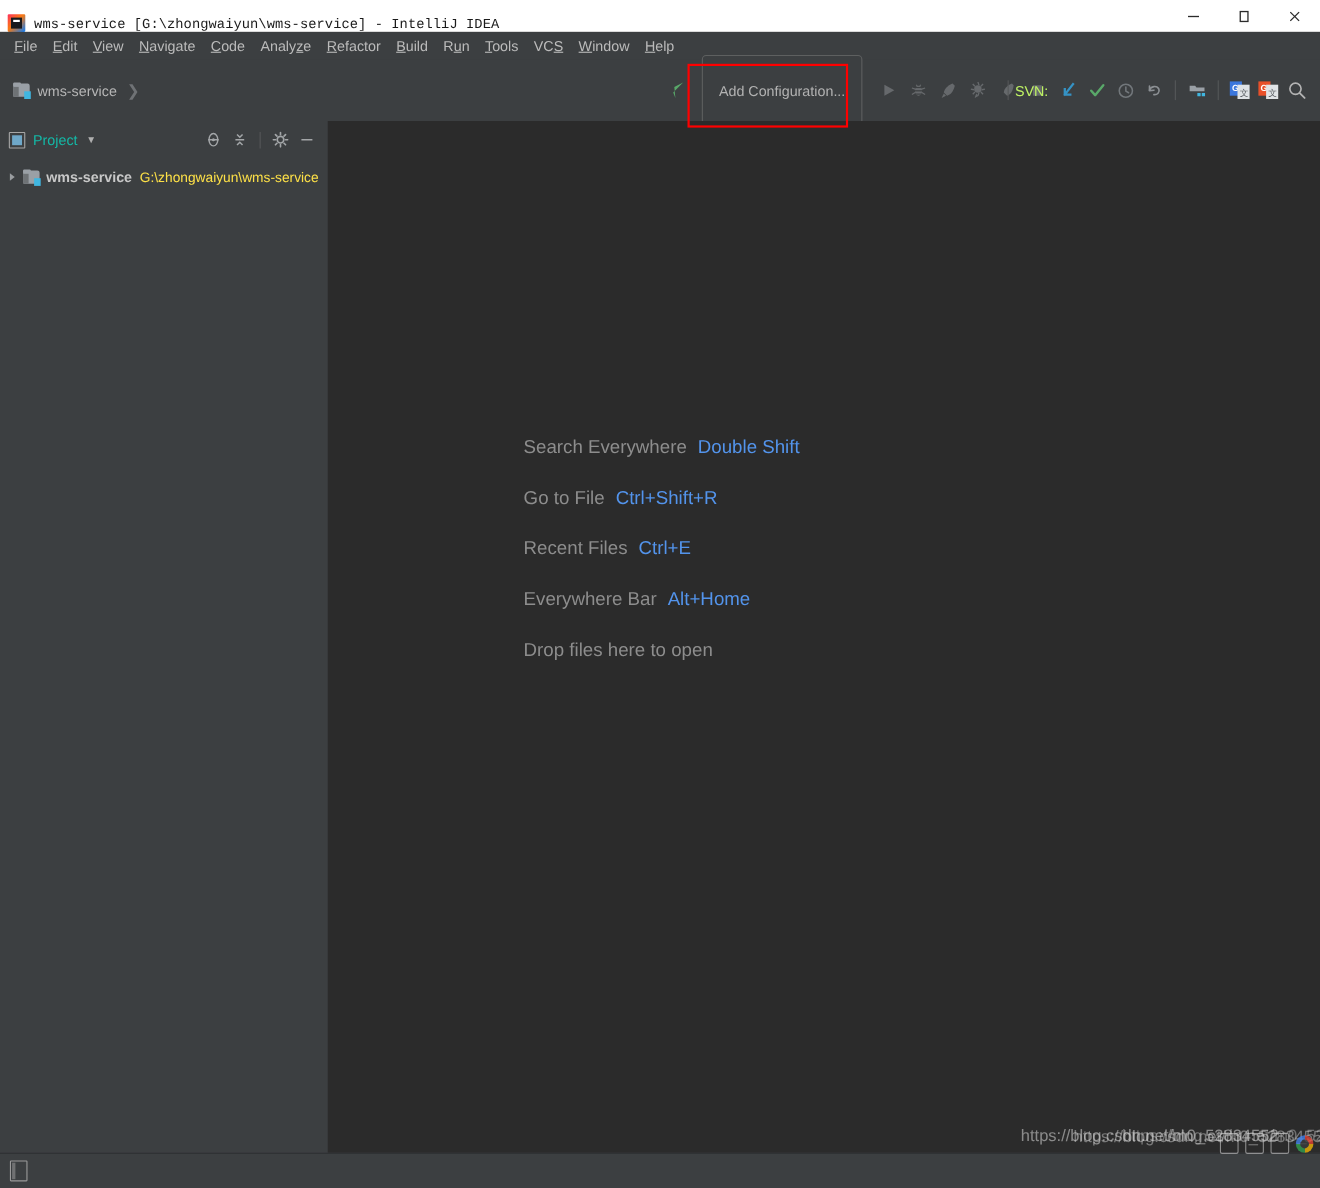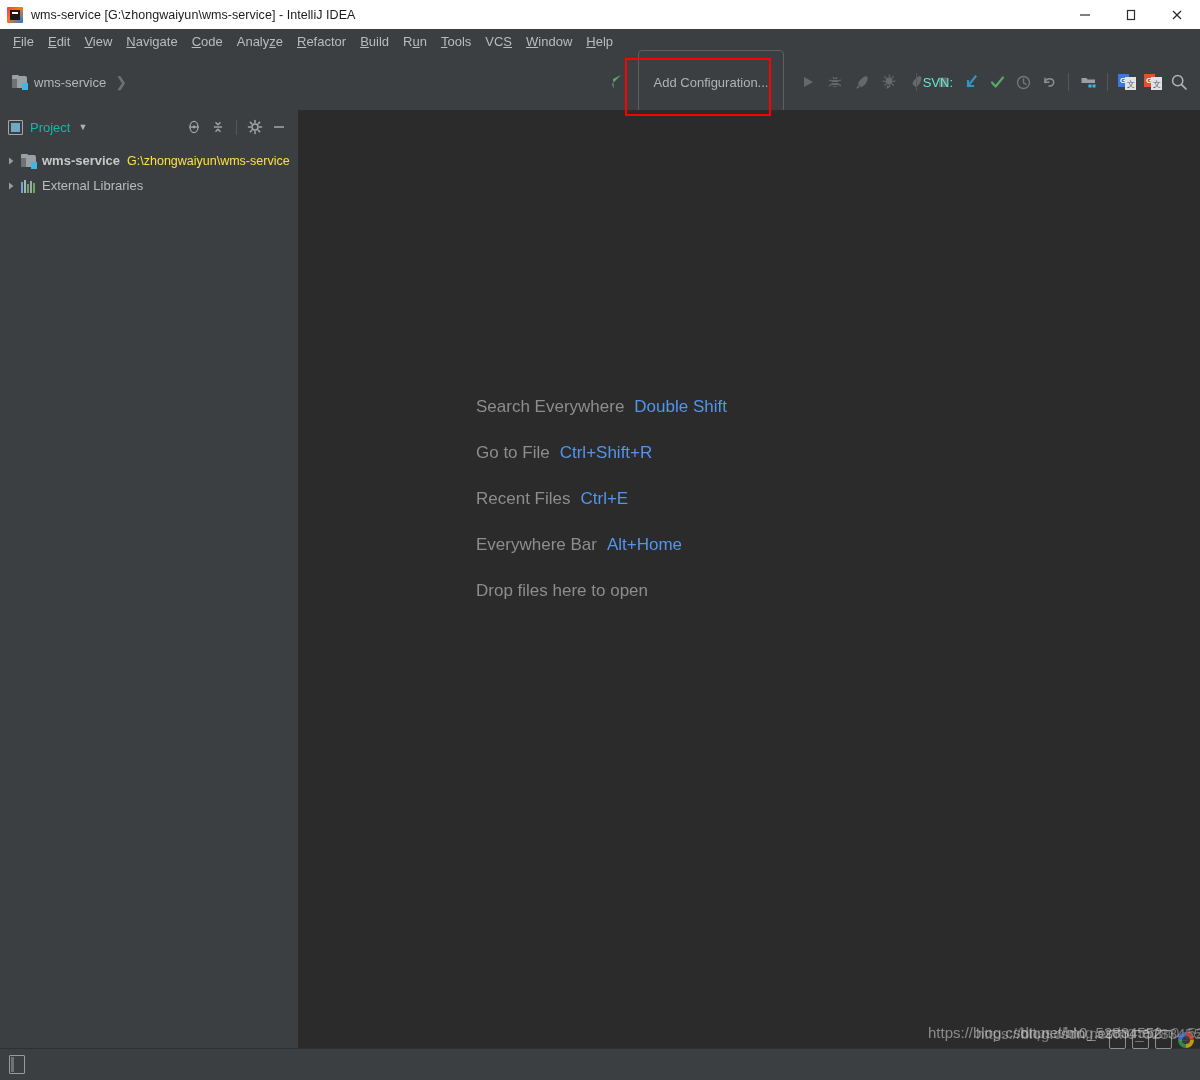--- a/index.html
+++ b/index.html
@@ -21,21 +21,22 @@
     background: #3c3f41;
   }
 
   
   .titlebar {
     position: absolute;
     left: 0; top: 0;
     width: 1200px; height: 29px;
     background: #ffffff;
     display: flex;
-    align-items: center;
+    align-items: flex-end;
+    font-family: Liberation Mono, monospace;
   }
   .title-icon {
     width: 16px; height: 16px;
     margin-left: 7px;
     position: relative;
     background: linear-gradient(135deg, #fe315d 0%, #f97a12 45%, #087cfa 100%);
     border-radius: 1px;
     flex: none;
   }
   .title-icon::after {
@@ -173,21 +174,21 @@
     flex: none;
   }
   .tb-sep {
     width: 1px; height: 18px;
     background: #555859;
     margin: 0 6px;
     flex: none;
   }
   .svn-label {
     font-size: 13px;
-    color: #5eead4;
+    color: #bef264;
     margin-right: 5px;
     white-space: nowrap;
   }
 
   
   .run-area {
     position: absolute;
     left: 606px; top: 54px;
     height: 56px;
     display: flex;
@@ -694,37 +695,20 @@
             <div class="f-back"></div>
               <div class="f-tab"></div>
               <div class="f-cut"></div>
               <div class="badge"></div>
           </div>
         </div>
         <div class="tree-label bold">wms-service</div>
         <div class="tree-sub">G:\zhongwaiyun\wms-service</div>
       </div>
 
-      <div class="tree-row">
-        <div class="tw-arrow">
-          <svg width="10" height="10" viewBox="0 0 10 10">
-              <path d="M3 1.6 L7.4 5 L3 8.4 Z" fill="#9a9da0"></path>
-            </svg>
-        </div>
-        <div class="tree-ico">
-          <div class="icon-libs">
-            <i style="height:11px;background:#6fa8c9;"></i>
-            <i style="height:13px;background:#a9b0b6;"></i>
-            <i style="height:9px;background:#6ba85e;"></i>
-            <i style="height:12px;background:#9aa7b0;"></i>
-            <i style="height:10px;background:#6ba85e;"></i>
-          </div>
-        </div>
-        <div class="tree-label">External Libraries</div>
-      </div>
 
 
     </div>
   </div>
 
   <div class="editor">
     <div class="hints">
       <div class="hint-row">
         <span class="hint-label">Search Everywhere</span>
         <span class="hint-key">Double Shift</span>

